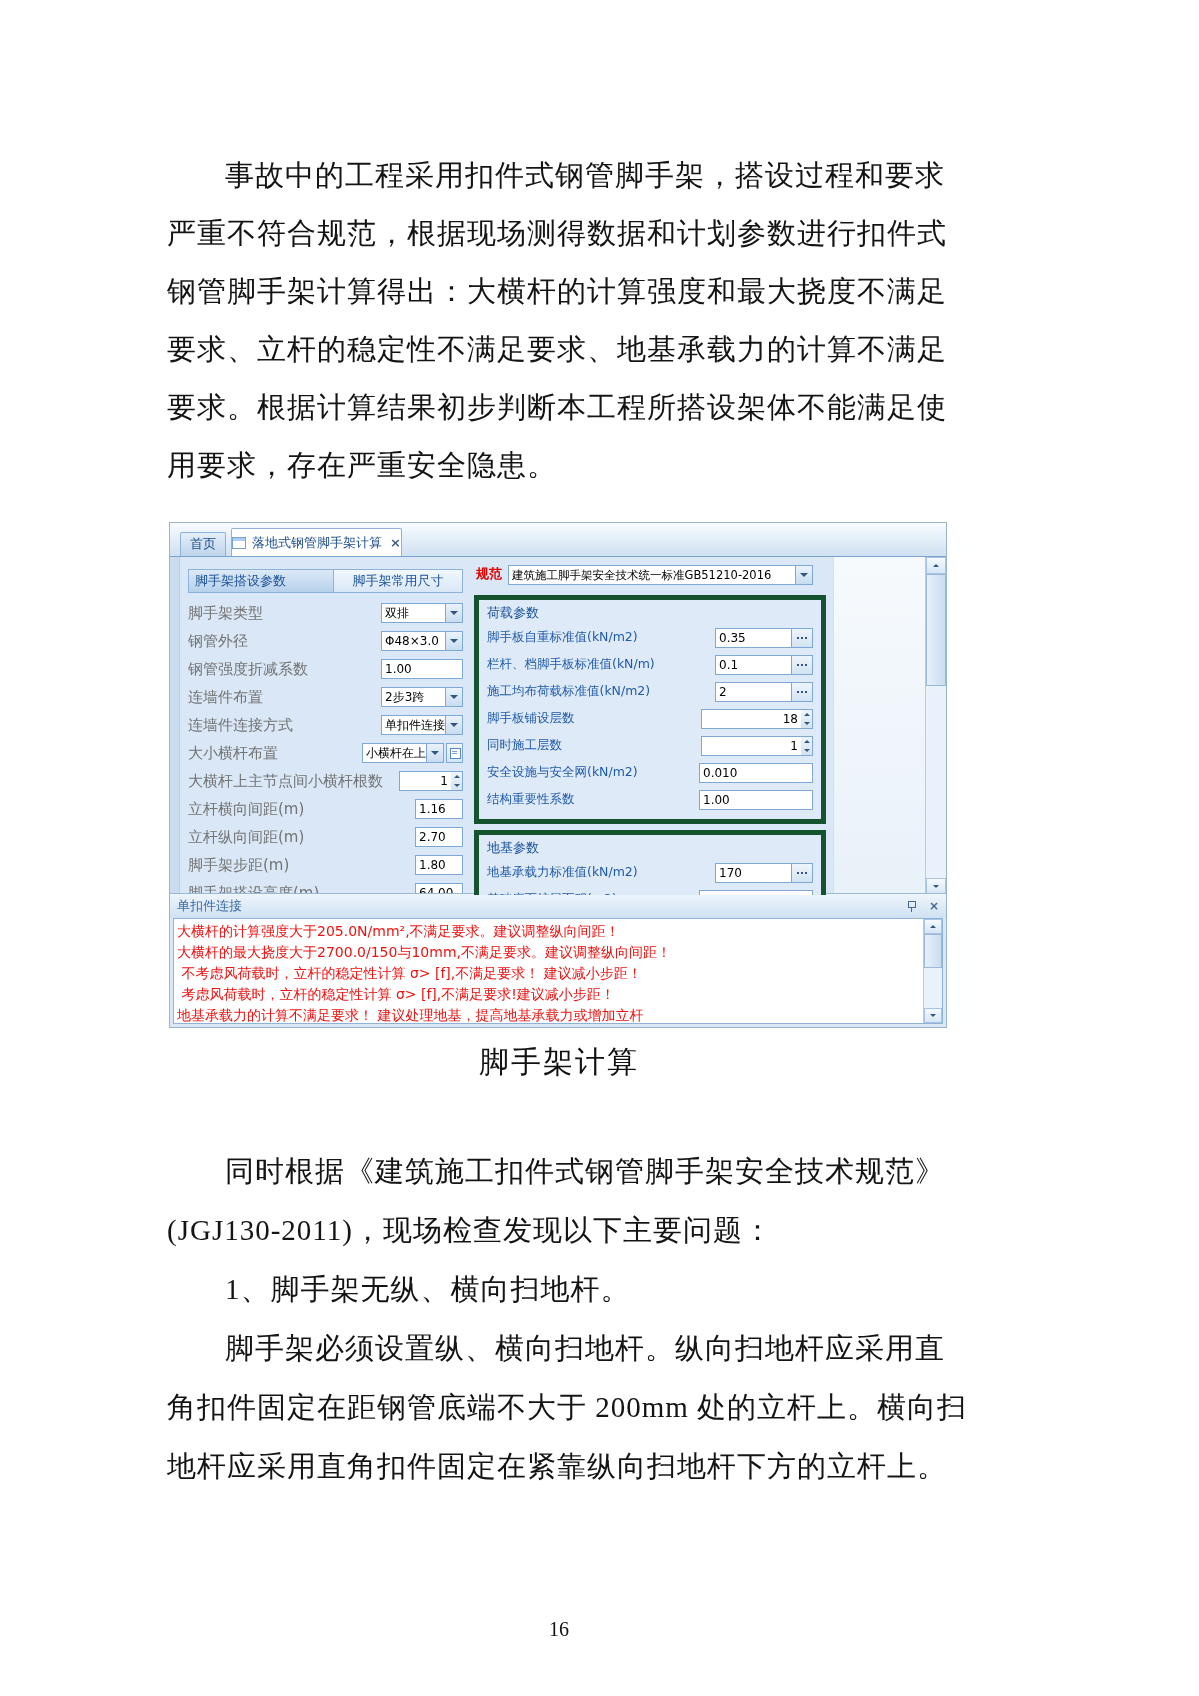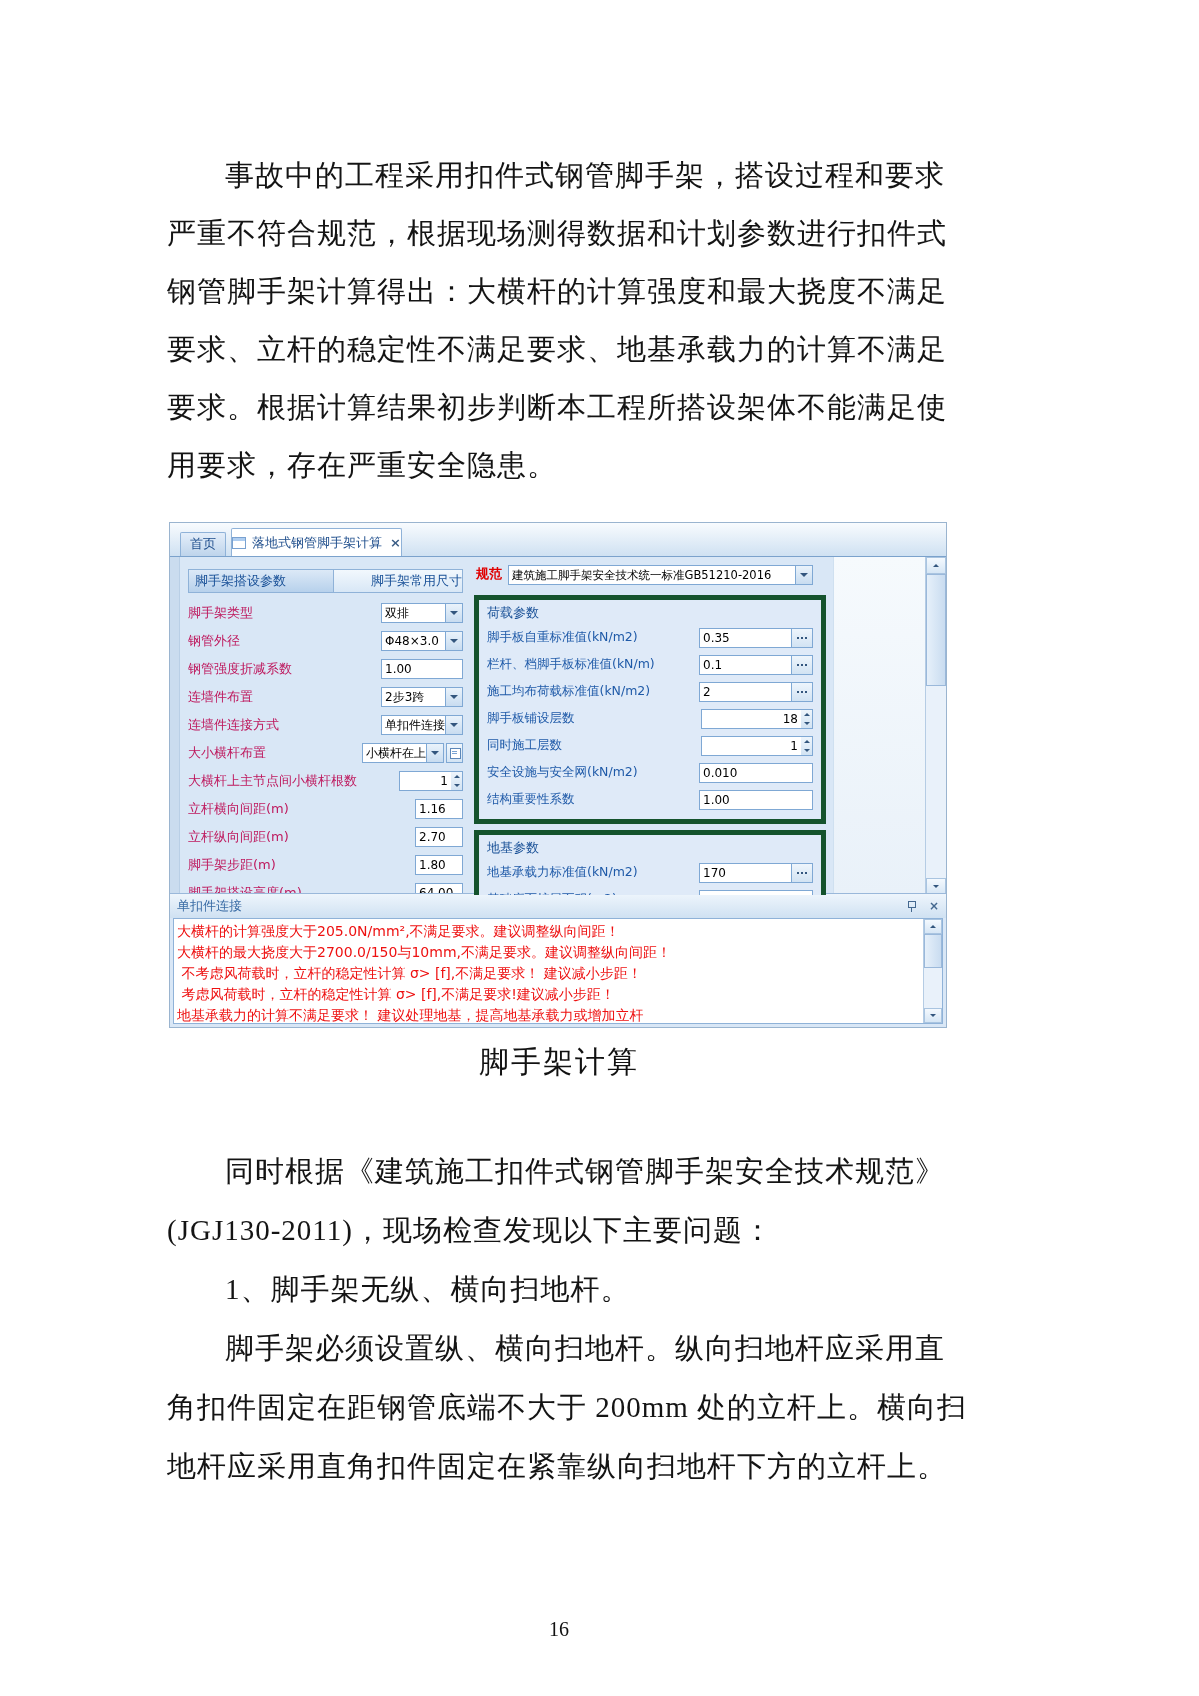--- a/index.html
+++ b/index.html
@@ -35,23 +35,23 @@
   .tab-close{color:#3c5e86;font-size:13px;font-weight:bold;margin-left:2px}
 
   
   .forms{position:absolute;top:34px;left:0;right:0;height:338px;display:flex;overflow:hidden}
   .left-strip{width:10px;background:#cadcef;border-right:1px solid #b9cfe6}
   .left-panel{width:288px;padding:12px 5px 0 8px}
   .lp-header{display:flex;height:24px;margin-bottom:6px}
   .lp-header .hdr{flex:1.08;background:linear-gradient(#dce9f7,#b7d1ec);border:1px solid #8fb2d8;
                   font-size:13px;color:#174f96;line-height:22px;padding-left:6px;white-space:nowrap;overflow:hidden}
   .lp-header .hdr-btn{flex:1;background:linear-gradient(#f2f8fd,#d8e7f6);border:1px solid #8fb2d8;border-left:none;
-                  font-size:13px;color:#174f96;text-align:right;line-height:22px;white-space:nowrap;overflow:hidden}
+                  font-size:13px;color:#174f96;text-align:center;line-height:22px;white-space:nowrap;overflow:hidden}
   .lrow{display:flex;align-items:center;height:28px}
-  .lrow .lbl{flex:1;font-size:13px;color:#be185d;white-space:nowrap;overflow:hidden}
+  .lrow .lbl{flex:1;font-size:15px;color:#737373;white-space:nowrap;overflow:hidden}
   .vbox{height:20px;background:#fff;border:1px solid #7fa8d4;font-size:12px;color:#000;
         padding:0 3px;line-height:18px;white-space:nowrap;overflow:hidden}
   .ctl{display:flex;align-items:center}
   .arrow-btn{width:18px;height:20px;background:linear-gradient(#eaf3fb,#c8dcf0);
              border:1px solid #7fa8d4;display:none;align-items:center;justify-content:center}
   .tri-down{width:0;height:0;border-left:4px solid transparent;border-right:4px solid transparent;border-top:4px solid #33567e}
   .tri-up-s{width:0;height:0;border-left:3px solid transparent;border-right:3px solid transparent;border-bottom:3px solid #33567e}
   .tri-down-s{width:0;height:0;border-left:3px solid transparent;border-right:3px solid transparent;border-top:3px solid #33567e}
   .spin{display:none;width:12px;height:20px;border:1px solid #7fa8d4;border-left:none;flex-direction:column;
         background:linear-gradient(#eef5fc,#d2e3f3)}
@@ -76,21 +76,21 @@
   .std-lbl{color:#e00000;font-weight:bold;font-size:13px;margin:0 6px 0 2px;white-space:nowrap}
   .std-combo{display:flex}
   .std-combo .vbox{width:287px;font-size:11.5px;border-right:none}
   .std-combo .arrow-btn{display:flex}
 
   .group{width:352px;border:5px solid #14532d;background:#dfeaf8;margin-bottom:6px;
          padding:2px 8px 6px;position:relative;z-index:1}
   .group-title{font-size:13px;color:#174f96;height:22px;line-height:22px}
   .rrow{display:flex;align-items:center;height:27px}
   .rrow .lbl{flex:1;font-size:12.5px;color:#1f5aa8;white-space:nowrap;overflow:hidden}
-  .rrow .vbox{width:92px}
+  .rrow .vbox{width:76px}
   .ell-btn{display:none;width:22px;height:20px;background:linear-gradient(#eef5fc,#d2e3f3);
            border:1px solid #7fa8d4;align-items:center;justify-content:center}
   .dots{width:10px;height:2px;position:relative}
   .dots::before{content:"";position:absolute;left:0;top:0;width:2px;height:2px;background:#33567e;
                 box-shadow:4px 0 #33567e,8px 0 #33567e}
   .rrow.ctl-ellipsis .vbox{border-right:none}
   .rrow.ctl-ellipsis .ell-btn{display:flex}
   .rrow.ctl-spin .vbox{width:100px;text-align:right;border-right:none}
   .rrow.ctl-spin .spin{display:flex}
   .rrow.ctl-text .vbox{width:114px}

